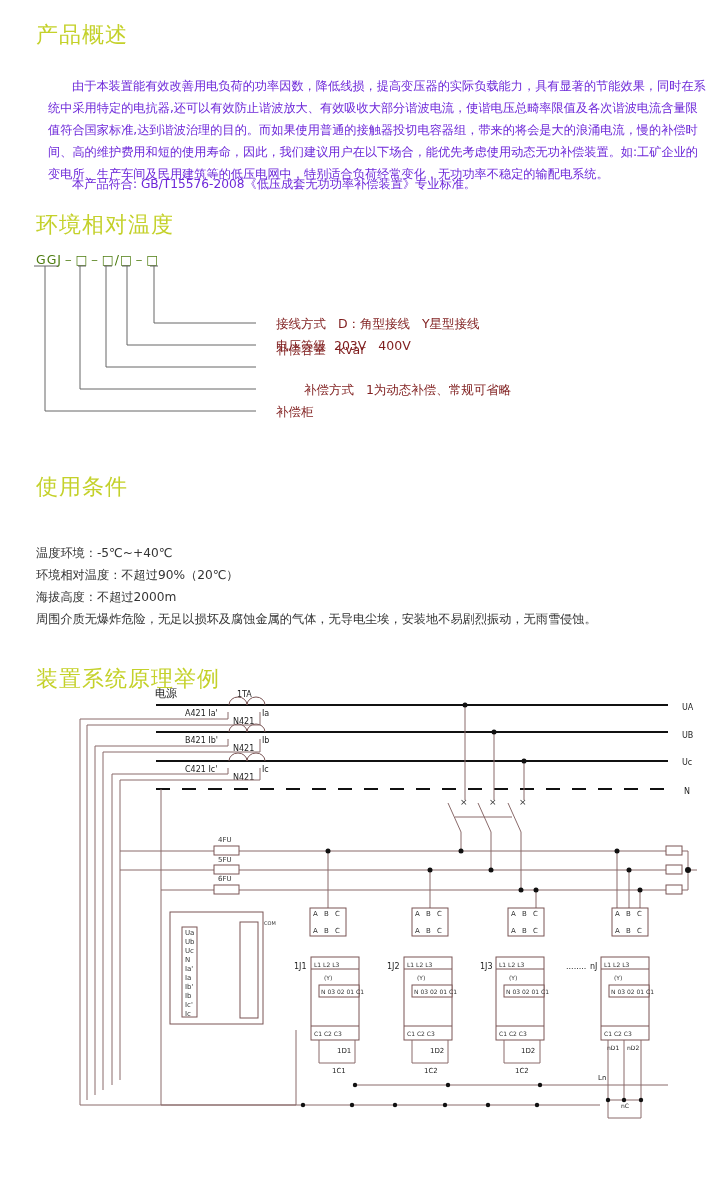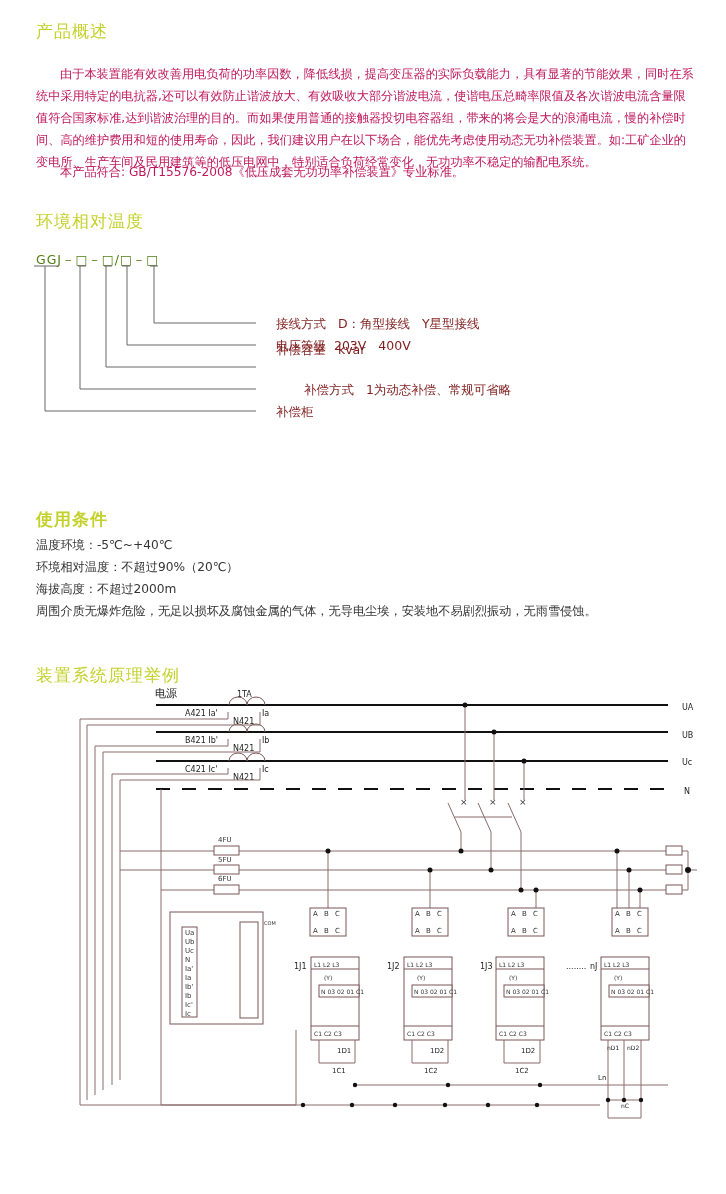--- a/index.html
+++ b/index.html
@@ -1,21 +1,21 @@
 <!DOCTYPE html>
 <html><head>
 <meta charset="utf-8">
 <style>
   html, body { margin:0; padding:0; background:#ffffff; }
   body { width:726px; height:1194px; position:relative; overflow:hidden;
          font-family:"DejaVu Sans","Liberation Sans",sans-serif; color:#333; }
-  .h2 { position:absolute; left:36px; font-size:17px; color:#c4d12a; letter-spacing:1px; margin:0; font-weight:normal; }
-  .para { position:absolute; left:36px; width:660px; font-size:12.2px; line-height:22px; color:#be185d; margin:0; }
+  .h2 { position:absolute; left:36px; font-size:22px; color:#c4d12a; letter-spacing:1px; margin:0; font-weight:normal; }
+  .para { position:absolute; left:36px; width:660px; font-size:12.2px; line-height:22px; color:#6d28d9; margin:12px; }
   .indent { text-indent:24px; }
-  .cond { position:absolute; left:36px; font-size:12.2px; line-height:22px; color:#333; }
+  .cond { position:absolute; left:36px; font-size:12.2px; line-height:22px; color:#333;margin-top:8px; }
   .model-code { position:absolute; left:36px; top:252px; font-size:12.5px; color:#4d7c0f; letter-spacing:1px; }
   .model-item { position:absolute; left:276px; font-size:12.5px; color:#7f1d1d; white-space:pre; }
   svg text { font-family:"DejaVu Sans","Liberation Sans",sans-serif; }
 </style>
 </head>
 <body>
 
 <h2 class="h2" style="top:20px;">产品概述</h2>
 <p class="para indent" style="top:63px;">由于本装置能有效改善用电负荷的功率因数，降低线损，提高变压器的实际负载能力，具有显著的节能效果，同时在系统中采用特定的电抗器,还可以有效防止谐波放大、有效吸收大部分谐波电流，使谐电压总畸率限值及各次谐波电流含量限值符合国家标准,达到谐波治理的目的。而如果使用普通的接触器投切电容器组，带来的将会是大的浪涌电流，慢的补偿时间、高的维护费用和短的使用寿命，因此，我们建议用户在以下场合，能优先考虑使用动态无功补偿装置。如:工矿企业的变电所、生产车间及民用建筑等的低压电网中，特别适合负荷经常变化，无功功率不稳定的输配电系统。</p>
 <p class="para indent" style="top:161px;">本产品符合: GB/T15576-2008《低压成套无功功率补偿装置》专业标准。</p>
@@ -35,21 +35,21 @@
     <polyline points="80,266 80,389 256,389"></polyline>
     <polyline points="45,266 45,411 256,411"></polyline>
   </g>
 </svg>
 <div class="model-item" style="top:316px;">接线方式   D：角型接线   Y星型接线</div>
 <div class="model-item" style="top:338px;">电压等级  203V   400V</div>
 <div class="model-item" style="top:342px;">补偿容量   kvar</div>
 <div class="model-item" style="top:382px;margin-left:28px;">补偿方式   1为动态补偿、常规可省略</div>
 <div class="model-item" style="top:404px;">补偿柜</div>
 
-<h2 class="h2" style="top:508px;font-weight:bold;">使用条件</h2>
+<h2 class="h2" style="top:472px;">使用条件</h2>
 <div class="cond" style="top:534px;">温度环境：-5℃~+40℃</div>
 <div class="cond" style="top:556px;">环境相对温度：不超过90%（20℃）</div>
 <div class="cond" style="top:578px;">海拔高度：不超过2000m</div>
 <div class="cond" style="top:600px;">周围介质无爆炸危险，无足以损坏及腐蚀金属的气体，无导电尘埃，安装地不易剧烈振动，无雨雪侵蚀。</div>
 
 <h2 class="h2" style="top:664px;">装置系统原理举例</h2>
 
 <svg style="position:absolute;left:0;top:680px" width="726" height="514" viewBox="0 680 726 514">
   <defs>
     <g id="fusebox">

